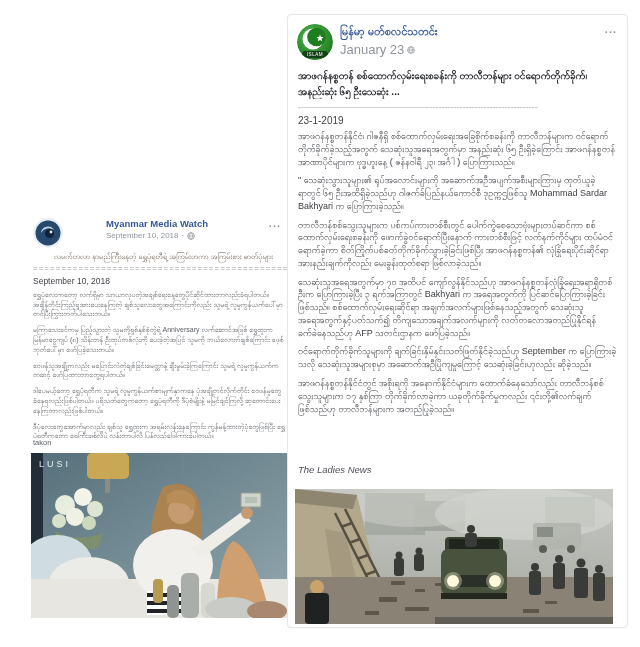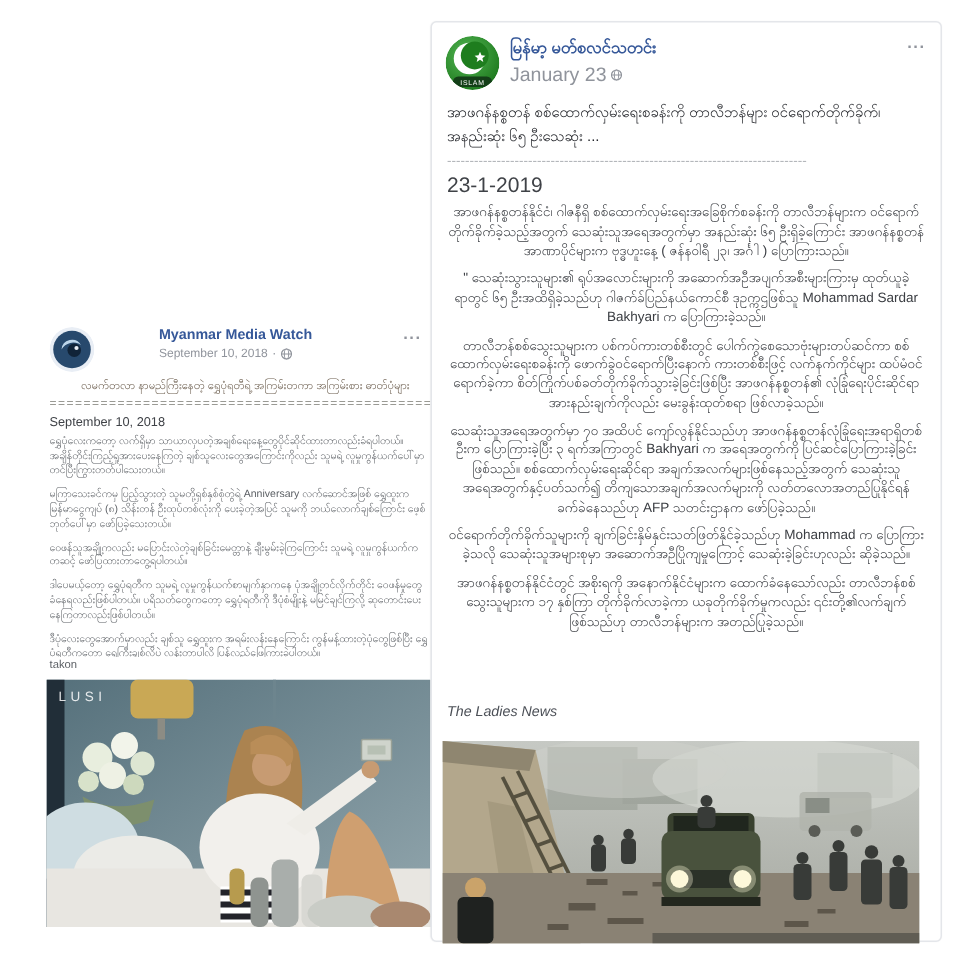--- a/index.html
+++ b/index.html
@@ -17,32 +17,32 @@
   .avatar{flex:0 0 auto;border-radius:50%;overflow:hidden;}
   .hdr-meta{margin-left:7px;flex:1;min-width:0;}
   .page-name{color:#365899;font-weight:bold;}
   .post-left .page-name{font-size:9.5px;}
   .post-right .page-name{font-size:11px;}
   .sub-line{color:#90949c;display:flex;align-items:center;gap:3px;margin-top:2px;}
   .post-left .sub-line{font-size:8px;}
   .post-right .sub-line{font-size:13px;}
   .more-dots{position:absolute;right:6px;top:4px;color:#90949c;font-size:11px;letter-spacing:1px;font-weight:bold;line-height:8px;}
   .post-right .more-dots{right:10px;top:10px;}
-  .headline{font-weight:normal;word-break:break-word;}
+  .headline{font-weight:bold;word-break:break-word;}
   .post-left .headline{font-size:7.5px;color:#6e6051;font-weight:normal;padding:2px 2px 0 2px;line-height:1.45;max-height:13px;overflow:hidden;white-space:nowrap;text-overflow:clip;margin-left:21px;}
   .post-right .headline{font-size:10px;color:#24262b;padding:4px 10px 0 10px;line-height:1.55;max-height:34px;overflow:hidden;}
   .sep{color:#9a9a94;overflow:hidden;white-space:nowrap;}
   .post-left .sep{font-size:8px;padding:1px 2px;letter-spacing:1px;max-height:10px;}
   .post-right .sep{font-size:9px;padding:3px 10px 0 10px;max-height:12px;color:#b0b3b8;}
   .date-line{color:#3f4247;}
   .post-left .date-line{font-size:8.5px;padding:2px 2px;}
-  .post-right .date-line{font-size:14px;padding:3px 10px 2px 10px;}
+  .post-right .date-line{font-size:10px;padding:3px 10px 2px 10px;}
   .body-text{word-break:break-word;overflow:hidden;}
   .post-left .body-text{font-size:7px;line-height:1.4;color:#5d6166;padding:2px 2px 0 2px;height:148px;}
-  .post-right .body-text{font-size:9px;line-height:1.42;color:#3a3d42;padding:2px 10px 0 10px;height:332px;text-align:center;}
+  .post-right .body-text{font-size:9px;line-height:1.42;color:#3a3d42;padding:2px 10px 0 10px;height:332px;}
   .body-text p{margin:0 0 6px 0;}
   .signoff{font-size:7.5px;color:#5d6166;padding:0 2px 2px 2px;}
   .source-line{font-size:9.5px;color:#4b4f56;padding:2px 10px 0 10px;font-style:italic;}
   .photo{display:block;}
   .post-left .photo{width:256px;height:165px;margin-top:4px;}
   .post-right .photo{width:318px;height:135px;margin:14px 0 0 7px;}
   .globe{width:8px;height:8px;flex:0 0 auto;}
   svg{display:block;}
 </style>
 </head>
@@ -181,21 +181,21 @@
 
   <div class="headline">အာဖဂန်နစ္စတန် စစ်ထောက်လှမ်းရေးစခန်းကို တာလီဘန်များ ဝင်ရောက်တိုက်ခိုက်၊ အနည်းဆုံး ၆၅ ဦးသေဆုံး ...</div>
   <div class="sep">--------------------------------------------------------------------------------</div>
   <div class="date-line">23-1-2019</div>
 
   <div class="body-text">
     <p>အာဖဂန်နစ္စတန်နိုင်ငံ၊ ဂါဇနီရှိ စစ်ထောက်လှမ်းရေးအခြေစိုက်စခန်းကို တာလီဘန်များက ဝင်ရောက်တိုက်ခိုက်ခဲ့သည့်အတွက် သေဆုံးသူအရေအတွက်မှာ အနည်းဆုံး ၆၅ ဦးရှိခဲ့ကြောင်း အာဖဂန်နစ္စတန်အာဏာပိုင်များက ဗုဒ္ဓဟူးနေ့ ( ဇန်နဝါရီ ၂၃၊ အင်္ဂါ ) ပြောကြားသည်။</p>
     <p>" သေဆုံးသွားသူများ၏ ရုပ်အလောင်းများကို အဆောက်အဦအပျက်အစီးများကြားမှ ထုတ်ယူခဲ့ရာတွင် ၆၅ ဦးအထိရှိခဲ့သည်ဟု ဂါဇက်ခ်ပြည်နယ်ကောင်စီ ဒုဥက္ကဌဖြစ်သူ Mohammad Sardar Bakhyari က ပြောကြားခဲ့သည်။</p>
     <p>တာလီဘန်စစ်သွေးသူများက ပစ်ကပ်ကားတစ်စီးတွင် ပေါက်ကွဲစေသောဗုံးများတပ်ဆင်ကာ စစ်ထောက်လှမ်းရေးစခန်းကို ဖောက်ခွဲဝင်ရောက်ပြီးနောက် ကားတစ်စီးဖြင့် လက်နက်ကိုင်များ ထပ်မံဝင်ရောက်ခဲ့ကာ စိတ်ကြိုက်ပစ်ခတ်တိုက်ခိုက်သွားခဲ့ခြင်းဖြစ်ပြီး အာဖဂန်နစ္စတန်၏ လုံခြုံရေးပိုင်းဆိုင်ရာအားနည်းချက်ကိုလည်း မေးခွန်းထုတ်စရာ ဖြစ်လာခဲ့သည်။</p>
     <p>သေဆုံးသူအရေအတွက်မှာ ၇၀ အထိပင် ကျော်လွန်နိုင်သည်ဟု အာဖဂန်နစ္စတန်လုံခြုံရေးအရာရှိတစ်ဦးက ပြောကြားခဲ့ပြီး ၃ ရက်အကြာတွင် Bakhyari က အရေအတွက်ကို ပြင်ဆင်ပြောကြားခဲ့ခြင်းဖြစ်သည်။ စစ်ထောက်လှမ်းရေးဆိုင်ရာ အချက်အလက်များဖြစ်နေသည့်အတွက် သေဆုံးသူအရေအတွက်နှင့်ပတ်သက်၍ တိကျသောအချက်အလက်များကို လတ်တလောအတည်ပြုနိုင်ရန် ခက်ခဲနေသည်ဟု AFP သတင်းဌာနက ဖော်ပြခဲ့သည်။</p>
-    <p>ဝင်ရောက်တိုက်ခိုက်သူများကို ချက်ခြင်းနှိမ်နှင်းသတ်ဖြတ်နိုင်ခဲ့သည်ဟု Mohammad က ပြောကြားခဲ့သလို သေဆုံးသူအများစုမှာ အဆောက်အဦပြိုကျမှုကြောင့် သေဆုံးခဲ့ခြင်းဟုလည်း ဆိုခဲ့သည်။</p>
+    <p>ဝင်ရောက်တိုက်ခိုက်သူများကို ချက်ခြင်းနှိမ်နှင်းသတ်ဖြတ်နိုင်ခဲ့သည်ဟု September က ပြောကြားခဲ့သလို သေဆုံးသူအများစုမှာ အဆောက်အဦပြိုကျမှုကြောင့် သေဆုံးခဲ့ခြင်းဟုလည်း ဆိုခဲ့သည်။</p>
     <p>အာဖဂန်နစ္စတန်နိုင်ငံတွင် အစိုးရကို အနောက်နိုင်ငံများက ထောက်ခံနေသော်လည်း တာလီဘန်စစ်သွေးသူများက ၁၇ နှစ်ကြာ တိုက်ခိုက်လာခဲ့ကာ ယခုတိုက်ခိုက်မှုကလည်း ၎င်းတို့၏လက်ချက်ဖြစ်သည်ဟု တာလီဘန်များက အတည်ပြုခဲ့သည်။</p>
   </div>
   <div class="source-line">The Ladies News</div>
 
   <svg class="photo" viewBox="0 0 318 135" preserveAspectRatio="none">
     <defs>
       <linearGradient id="haze" x1="0" y1="0" x2="0" y2="1">
         <stop offset="0" stop-color="#c6c9c4"></stop>
           <stop offset="1" stop-color="#a5a8a0"></stop>
       </linearGradient>

